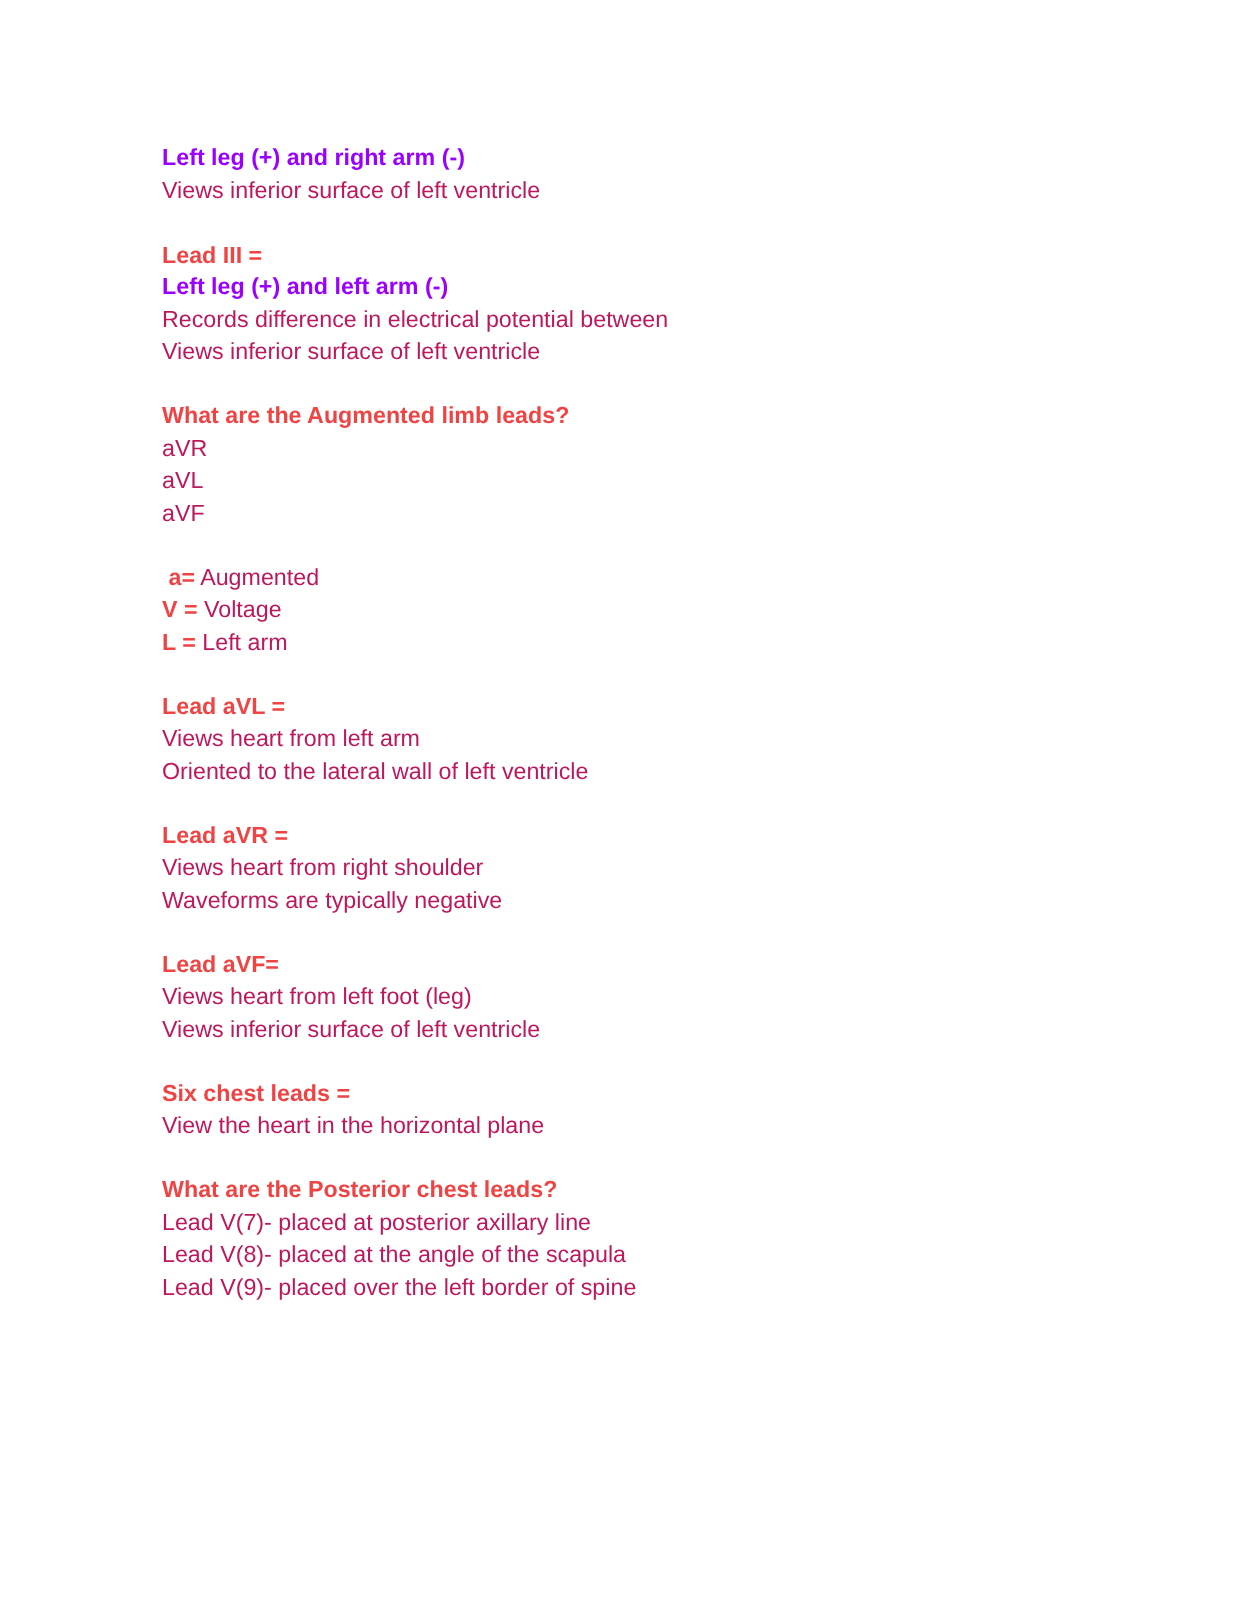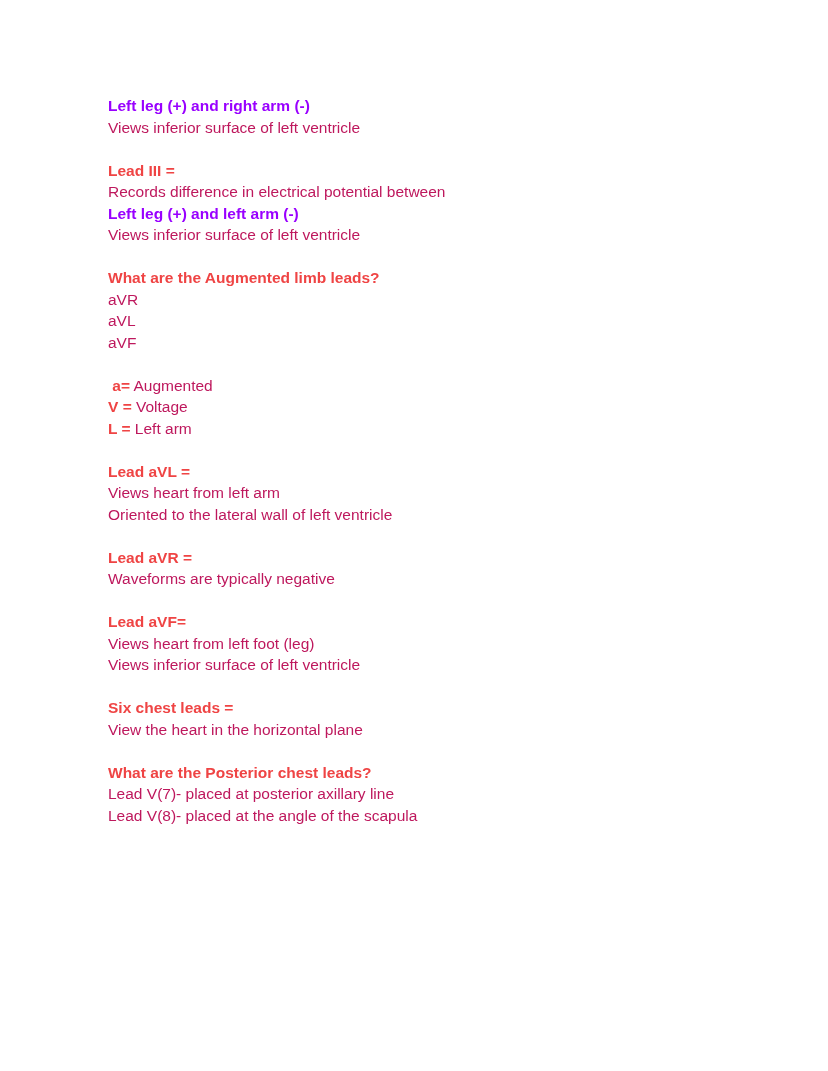--- a/index.html
+++ b/index.html
@@ -13,44 +13,46 @@
     .pb { color:#9900ff; font-weight:bold; }
   </style>
 </head>
 <body>
 
 <div class="page" id="doc">
     <div class="line pb">Left leg (+) and right arm (-)</div>
     <div class="line p">Views inferior surface of left ventricle</div>
     <div class="blank"></div>
     <div class="line k">Lead III =</div>
+    <div class="line pb">Left leg (+) and left arm (-)</div>
     <div class="line p">Records difference in electrical potential between</div>
-    <div class="line pb">Left leg (+) and left arm (-)</div>
     <div class="line p">Views inferior surface of left ventricle</div>
     <div class="blank"></div>
     <div class="line k">What are the Augmented limb leads?</div>
     <div class="line p">aVR</div>
     <div class="line p">aVL</div>
     <div class="line p">aVF</div>
     <div class="blank"></div>
     <div class="line"><span class="k"> a=</span><span class="p"> Augmented</span></div>
     <div class="line"><span class="k">V =</span><span class="p"> Voltage</span></div>
     <div class="line"><span class="k">L =</span><span class="p"> Left arm</span></div>
     <div class="blank"></div>
     <div class="line k">Lead aVL =</div>
     <div class="line p">Views heart from left arm</div>
     <div class="line p">Oriented to the lateral wall of left ventricle</div>
     <div class="blank"></div>
     <div class="line k">Lead aVR =</div>
+    <div class="line p">Views heart from right shoulder</div>
     <div class="line p">Waveforms are typically negative</div>
     <div class="blank"></div>
     <div class="line k">Lead aVF=</div>
     <div class="line p">Views heart from left foot (leg)</div>
     <div class="line p">Views inferior surface of left ventricle</div>
     <div class="blank"></div>
     <div class="line k">Six chest leads =</div>
     <div class="line p">View the heart in the horizontal plane</div>
     <div class="blank"></div>
     <div class="line k">What are the Posterior chest leads?</div>
     <div class="line p">Lead V(7)- placed at posterior axillary line</div>
     <div class="line p">Lead V(8)- placed at the angle of the scapula</div>
+    <div class="line p">Lead V(9)- placed over the left border of spine</div>
     <div class="blank"></div>
   </div>
 
 </body></html>

